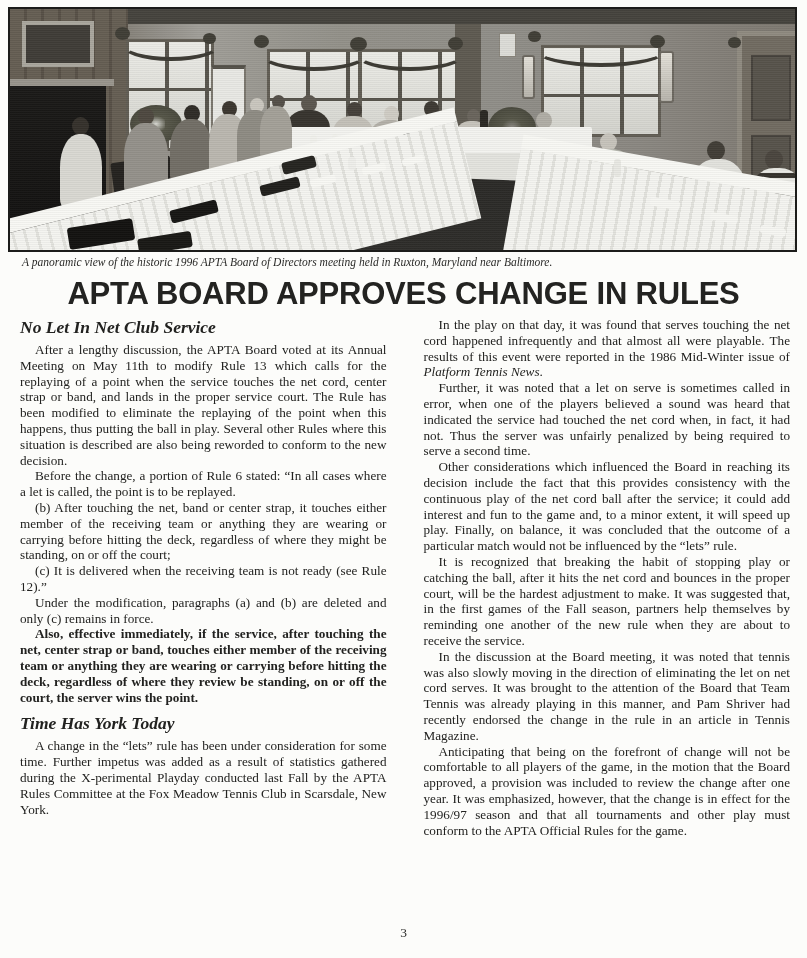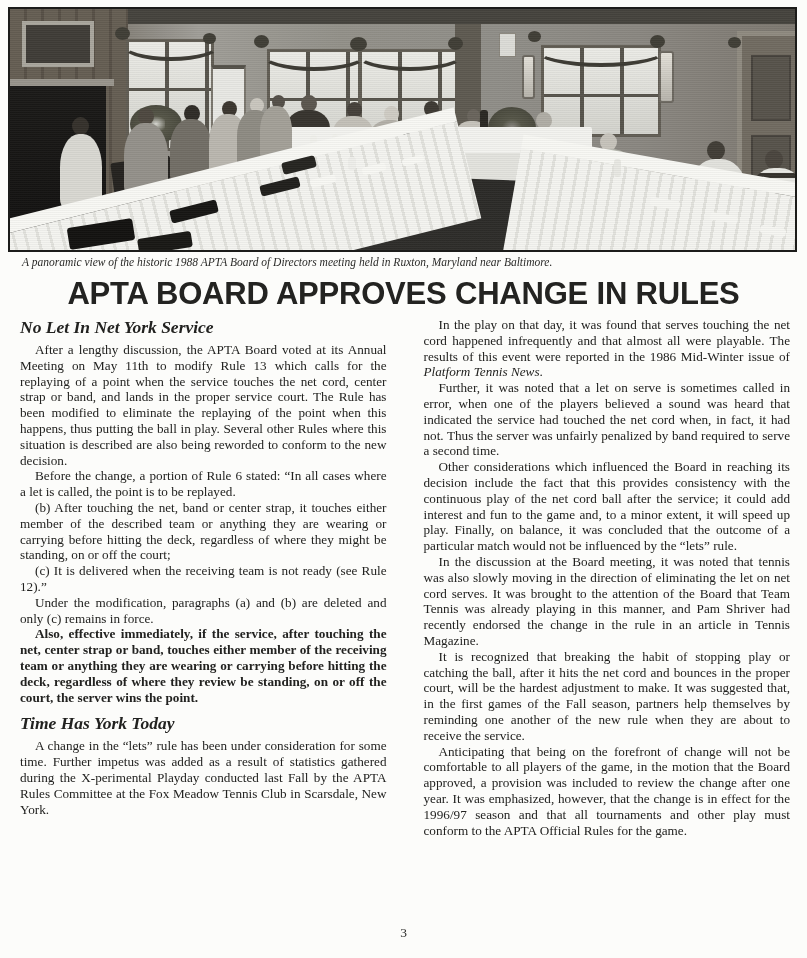--- a/index.html
+++ b/index.html
@@ -167,38 +167,38 @@
   <div class="ph-item" style="left:392px;top:148px;width:22px;height:7px;background:#f8f8f4;transform:rotate(-14deg);"></div>
   <div class="ph-item" style="left:338px;top:148px;width:8px;height:13px;background:#eeeeea;"></div>
   <div class="ph-item" style="left:604px;top:150px;width:7px;height:18px;background:#e8e8e3;"></div>
   <div class="ph-item" style="left:640px;top:190px;width:30px;height:9px;background:#f6f6f2;transform:rotate(10deg);"></div>
   <div class="ph-item" style="left:700px;top:205px;width:28px;height:8px;background:#f6f6f2;transform:rotate(10deg);"></div>
   <div class="ph-item" style="left:750px;top:218px;width:26px;height:8px;background:#f6f6f2;transform:rotate(10deg);"></div>
 
   <div class="ph-grain"></div>
 </div>
 
-<div class="caption">A panoramic view of the historic 1988 APTA Board of Directors meeting held in Ruxton, Maryland near Baltimore.</div>
+<div class="caption">A panoramic view of the historic 1996 APTA Board of Directors meeting held in Ruxton, Maryland near Baltimore.</div>
 <h1 class="headline">APTA BOARD APPROVES CHANGE IN RULES</h1>
 
 <div class="columns">
   <div class="col">
-      <h3 class="section-heading">No Let In Net York Service</h3>
+      <h3 class="section-heading">No Let In Net Club Service</h3>
       <p class="para"><span>After a lengthy discussion, the APTA Board voted at its Annual Meeting on May 11th to modify Rule 13 which calls for the replaying of a point when the service touches the net cord, center strap or band, and lands in the proper service court. The Rule has been modified to eliminate the replaying of the point when this happens, thus putting the ball in play. Several other Rules where this situation is described are also being reworded to conform to the new decision.</span></p>
       <p class="para"><span>Before the change, a portion of Rule 6 stated: “In all cases where a let is called, the point is to be replayed.</span></p>
-      <p class="para"><span>(b) After touching the net, band or center strap, it touches either member of the described team or anything they are wearing or carrying before hitting the deck, regardless of where they might be standing, on or off the court;</span></p>
+      <p class="para"><span>(b) After touching the net, band or center strap, it touches either member of the receiving team or anything they are wearing or carrying before hitting the deck, regardless of where they might be standing, on or off the court;</span></p>
       <p class="para"><span>(c) It is delivered when the receiving team is not ready (see Rule 12).”</span></p>
       <p class="para"><span>Under the modification, paragraphs (a) and (b) are deleted and only (c) remains in force.</span></p>
       <p class="para bold"><span>Also, effective immediately, if the service, after touching the net, center strap or band, touches either member of the receiving team or anything they are wearing or carrying before hitting the deck, regardless of where they review be standing, on or off the court, the server wins the point.</span></p>
       <h3 class="section-heading">Time Has York Today</h3>
       <p class="para"><span>A change in the “lets” rule has been under consideration for some time. Further impetus was added as a result of statistics gathered during the X-perimental Playday conducted last Fall by the APTA Rules Committee at the Fox Meadow Tennis Club in Scarsdale, New York.</span></p>
     </div>
   <div class="col">
       <p class="para"><span>In the play on that day, it was found that serves touching the net cord happened infrequently and that almost all were playable. The results of this event were reported in the 1986 Mid-Winter issue of </span><span class="it">Platform Tennis News</span><span>.</span></p>
-      <p class="para"><span>Further, it was noted that a let on serve is sometimes called in error, when one of the players believed a sound was heard that indicated the service had touched the net cord when, in fact, it had not. Thus the server was unfairly penalized by band required to serve a second time.</span></p>
+      <p class="para"><span>Further, it was noted that a let on serve is sometimes called in error, when one of the players believed a sound was heard that indicated the service had touched the net cord when, in fact, it had not. Thus the server was unfairly penalized by being required to serve a second time.</span></p>
       <p class="para"><span>Other considerations which influenced the Board in reaching its decision include the fact that this provides consistency with the continuous play of the net cord ball after the service; it could add interest and fun to the game and, to a minor extent, it will speed up play. Finally, on balance, it was concluded that the outcome of a particular match would not be influenced by the “lets” rule.</span></p>
+      <p class="para"><span>It is recognized that breaking the habit of stopping play or catching the ball, after it hits the net cord and bounces in the proper court, will be the hardest adjustment to make. It was suggested that, in the first games of the Fall season, partners help themselves by reminding one another of the new rule when they are about to receive the service.</span></p>
       <p class="para"><span>In the discussion at the Board meeting, it was noted that tennis was also slowly moving in the direction of eliminating the let on net cord serves. It was brought to the attention of the Board that Team Tennis was already playing in this manner, and Pam Shriver had recently endorsed the change in the rule in an article in Tennis Magazine.</span></p>
-      <p class="para"><span>It is recognized that breaking the habit of stopping play or catching the ball, after it hits the net cord and bounces in the proper court, will be the hardest adjustment to make. It was suggested that, in the first games of the Fall season, partners help themselves by reminding one another of the new rule when they are about to receive the service.</span></p>
       <p class="para"><span>Anticipating that being on the forefront of change will not be comfortable to all players of the game, in the motion that the Board approved, a provision was included to review the change after one year. It was emphasized, however, that the change is in effect for the 1996/97 season and that all tournaments and other play must conform to the APTA Official Rules for the game.</span></p>
     </div>
 </div>
 
 <div class="pageno">3</div>
 
 </body></html>

